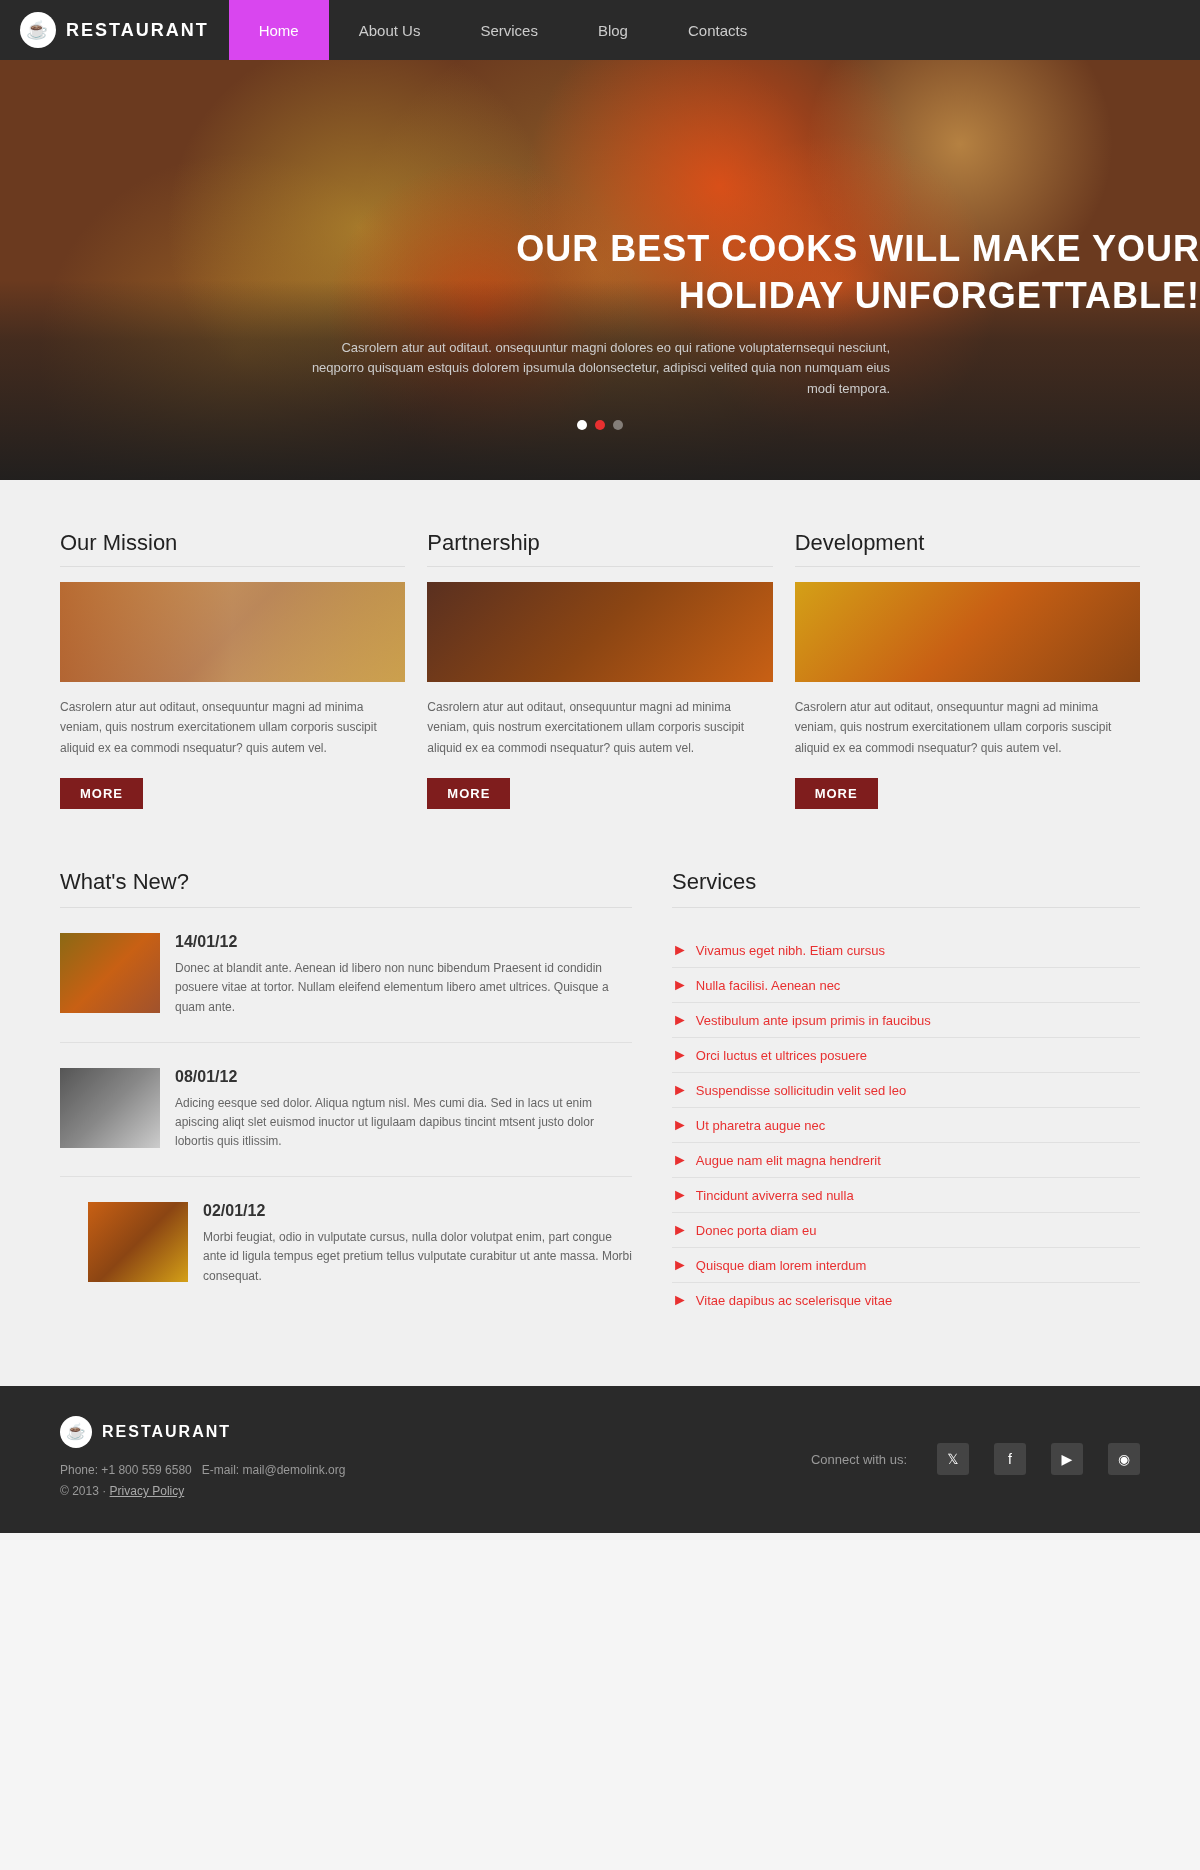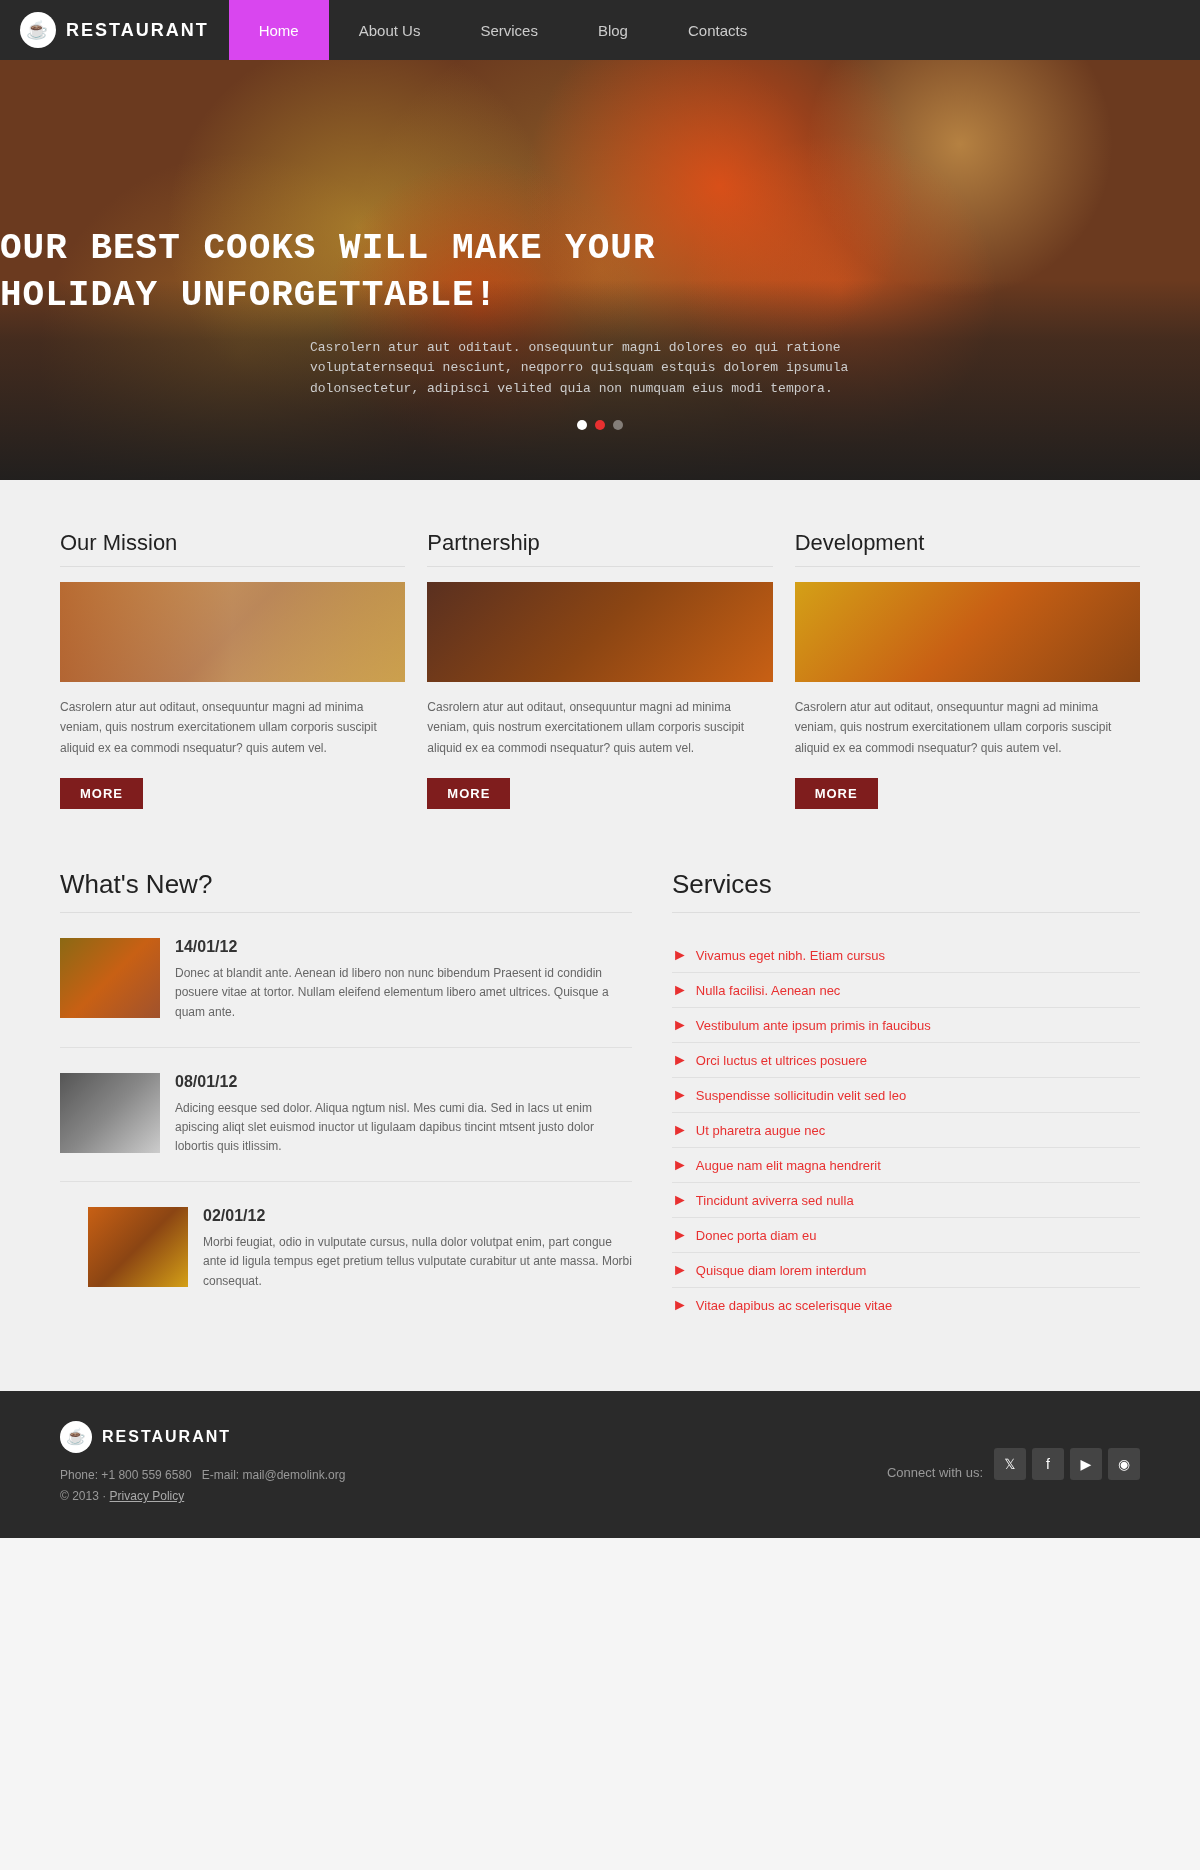--- a/index.html
+++ b/index.html
@@ -91,23 +91,22 @@
       position: absolute;
       bottom: 0; left: 0; right: 0;
       height: 200px;
       background: linear-gradient(to top, rgba(30,30,30,0.95) 0%, rgba(30,30,30,0.5) 70%, transparent 100%);
     }
 
     .hero-content {
       position: absolute;
       bottom: 50px;
       left: 0; right: 0;
-      text-align: left;
+      text-align: right;
       color: #fff;
-      font-family: Liberation Mono, monospace;
     }
     .hero-title {
       font-size: 36px;
       font-weight: bold;
       text-transform: uppercase;
       letter-spacing: 1px;
       line-height: 1.3;
       margin-bottom: 18px;
     }
     .hero-desc {
@@ -201,21 +200,21 @@
       display: flex;
       gap: 40px;
     }
     .whats-new {
       flex: 1.1;
     }
     .services-col {
       flex: 0.9;
     }
     .section-title {
-      font-size: 26px;
+      font-size: 22px;
       font-weight: normal;
       color: #222;
       margin-bottom: 25px;
       padding-bottom: 12px;
       border-bottom: 1px solid #ddd;
     }
 
     
     .news-item {
       display: flex;
@@ -302,22 +301,22 @@
       text-transform: uppercase;
     }
     .footer-info {
       color: #999;
       font-size: 12px;
       line-height: 1.8;
     }
     .footer-info a { color: #aaa; text-align: center; }
     .footer-right {
       display: flex;
-      align-items: flex-end;
-      gap: 6px;
+      align-items: center;
+      gap: 25px;
     }
     .connect-text {
       color: #999;
       font-size: 13px;
       margin-right: 5px;
     }
     .social-btn {
       width: 32px; height: 32px;
       background: #444;
       border-radius: 3px;

